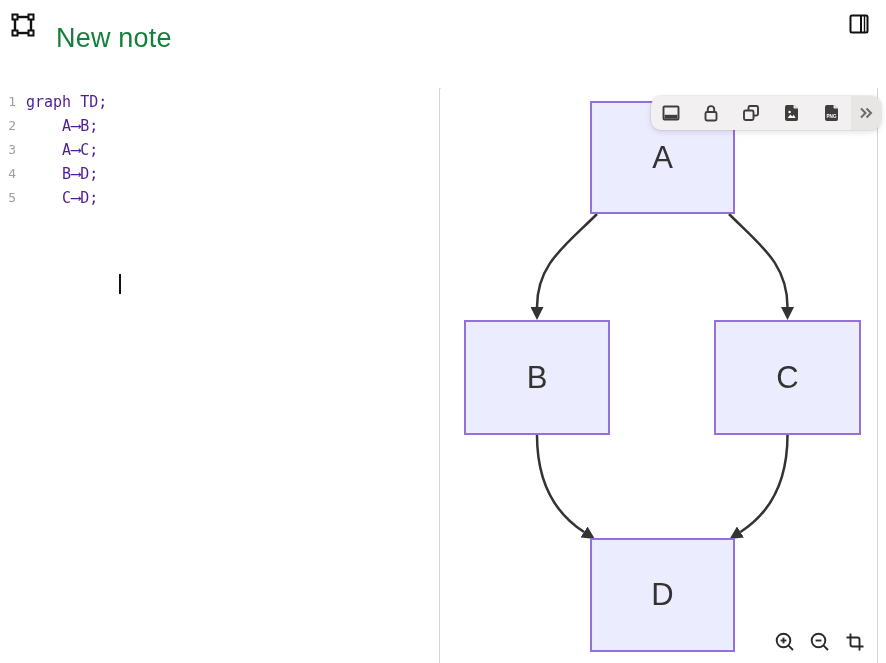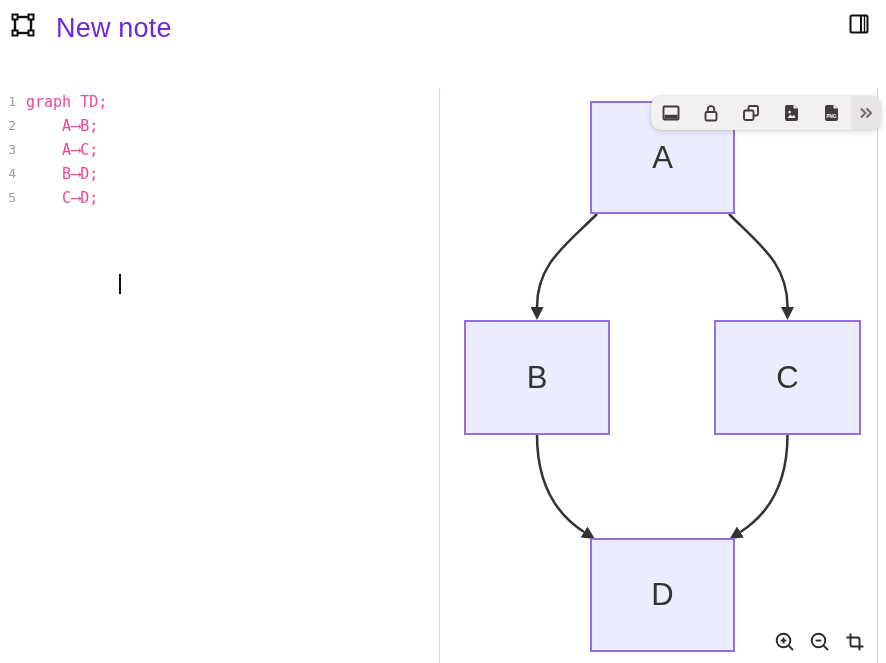--- a/index.html
+++ b/index.html
@@ -4,37 +4,37 @@
 <style>
   * { margin:0; padding:0; box-sizing:border-box; }
   html,body { width:886px; height:663px; background:#fff; overflow:hidden;
               font-family:"Liberation Sans", sans-serif; }
   button { background:none; border:none; cursor:pointer; padding:0; }
 
   
   #header { position:absolute; left:0; top:0; width:886px; height:48px; background:#fff; }
   #logo-btn { position:absolute; left:9px; top:11px; width:28px; height:28px; color:#111;
               display:flex; align-items:center; justify-content:center; }
-  #title { position:absolute; left:56px; top:3px; height:48px; line-height:50px;
-           font-size:27px; color:#6d28d9; letter-spacing:.2px; }
+  #title { position:absolute; left:56px; top:13px; height:48px; line-height:50px;
+           font-size:27px; color:#15803d; letter-spacing:.2px; }
   #panel-toggle { position:absolute; left:845px; top:10px; width:28px; height:28px; color:#111;
                   display:flex; align-items:center; justify-content:center; }
 
   
   #toolbar { position:absolute; left:0; top:48px; width:886px; height:40px; background:#fff; }
   .tb-btn { position:absolute; top:50px; width:28px; height:28px; color:#4f4f4f;
             display:flex; align-items:center; justify-content:center; border-radius:4px; }
   #divider-h { position:absolute; left:0; top:88px; width:886px; height:1px; background:#e2e2e2; }
 
   
   #editor { position:absolute; left:0; top:88px; width:440px; height:575px; background:#fff;
             border-right:1px solid #d4d4d4; padding-top:2px; }
   .line { display:flex; height:24px; }
   .ln { width:16px; text-align:right; font:13px/24px "DejaVu Sans Mono", monospace; color:#9e9e9e; }
-  .code { padding-left:10px; font:15px/24px "DejaVu Sans Mono", monospace; color:#ec4899; white-space:pre; }
+  .code { padding-left:10px; font:15px/24px "DejaVu Sans Mono", monospace; color:#4c1d95; white-space:pre; }
   #caret { position:absolute; left:119px; top:186px; width:1.5px; height:20px; background:#111; }
 
   
   #canvas { position:absolute; left:441px; top:88px; width:445px; height:575px; background:#fff; }
   #edges { position:absolute; left:0; top:0; z-index:1; }
   .edge { fill:none; stroke:var(--edge,#333); stroke-width:2.5px; }
   .arrowhead { fill:var(--edge,#333); }
   .node { position:absolute; z-index:2; background:var(--node-fill,#ECECFF);
           border:2px solid var(--node-border,#9370DB);
           display:flex; align-items:center; justify-content:center;

